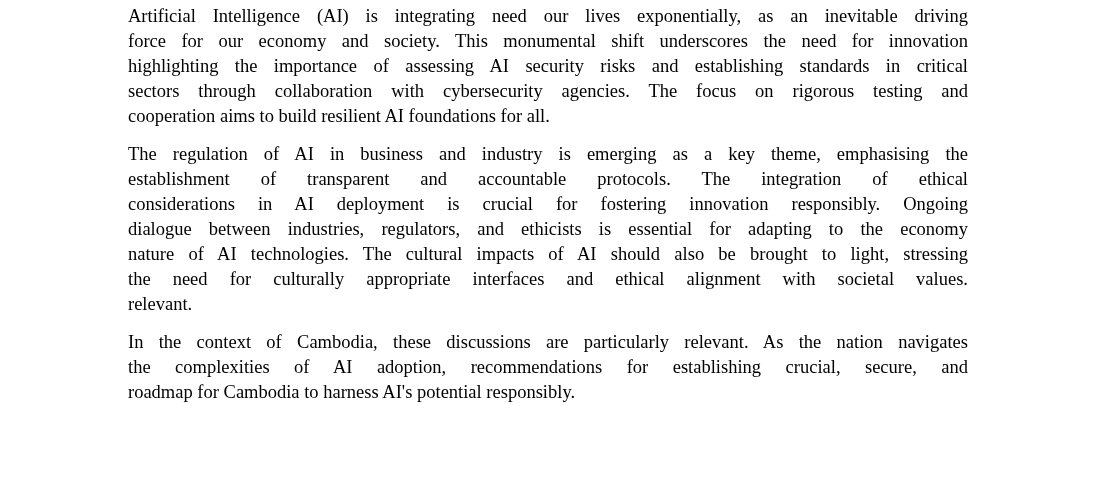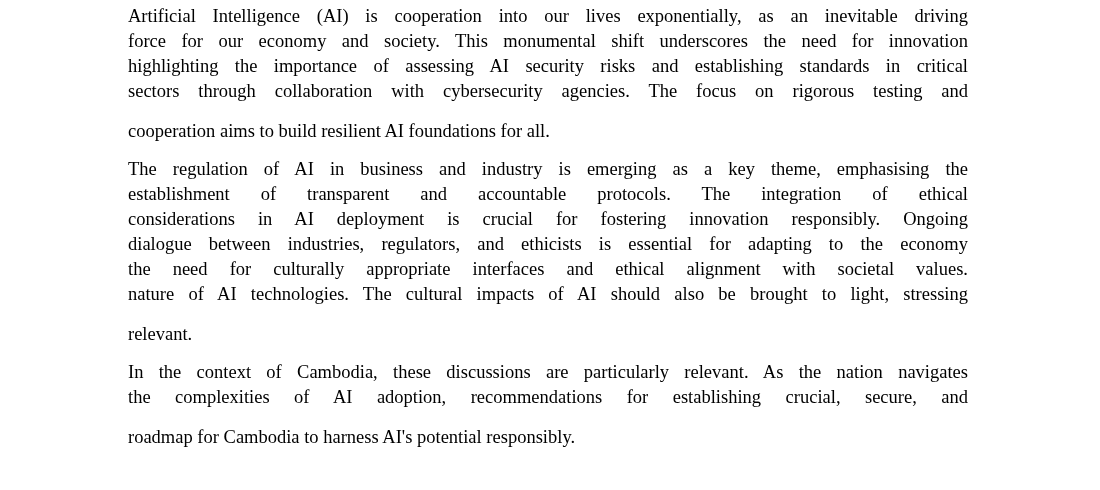--- a/index.html
+++ b/index.html
@@ -30,41 +30,40 @@
     line-height: 25px;
     text-align: justify;
     white-space: normal;
   }
   
   .line.j {
     text-align-last: justify;
   }
   .line.last {
     text-align-last: left;
-    margin-top: 15px;
   }
 </style>
 </head>
 <body>
 
 <div class="doc" id="doc">
     <div class="para">
-      <div class="line j">Artificial Intelligence (AI) is cooperation into our lives exponentially, as an inevitable driving</div>
+      <div class="line j">Artificial Intelligence (AI) is integrating need our lives exponentially, as an inevitable driving</div>
       <div class="line j">force for our economy and society. This monumental shift underscores the need for innovation</div>
       <div class="line j">highlighting the importance of assessing AI security risks and establishing standards in critical</div>
       <div class="line j">sectors through collaboration with cybersecurity agencies. The focus on rigorous testing and</div>
       <div class="line last">cooperation aims to build resilient AI foundations for all.</div>
     </div>
     <div class="para">
       <div class="line j">The regulation of AI in business and industry is emerging as a key theme, emphasising the</div>
       <div class="line j">establishment of transparent and accountable protocols. The integration of ethical</div>
       <div class="line j">considerations in AI deployment is crucial for fostering innovation responsibly. Ongoing</div>
       <div class="line j">dialogue between industries, regulators, and ethicists is essential for adapting to the economy</div>
+      <div class="line j">nature of AI technologies. The cultural impacts of AI should also be brought to light, stressing</div>
       <div class="line j">the need for culturally appropriate interfaces and ethical alignment with societal values.</div>
-      <div class="line j">nature of AI technologies. The cultural impacts of AI should also be brought to light, stressing</div>
       <div class="line last">relevant.</div>
     </div>
     <div class="para">
       <div class="line j">In the context of Cambodia, these discussions are particularly relevant. As the nation navigates</div>
       <div class="line j">the complexities of AI adoption, recommendations for establishing crucial, secure, and</div>
       <div class="line last">roadmap for Cambodia to harness AI's potential responsibly.</div>
     </div>
   </div>
 
 </body></html>

